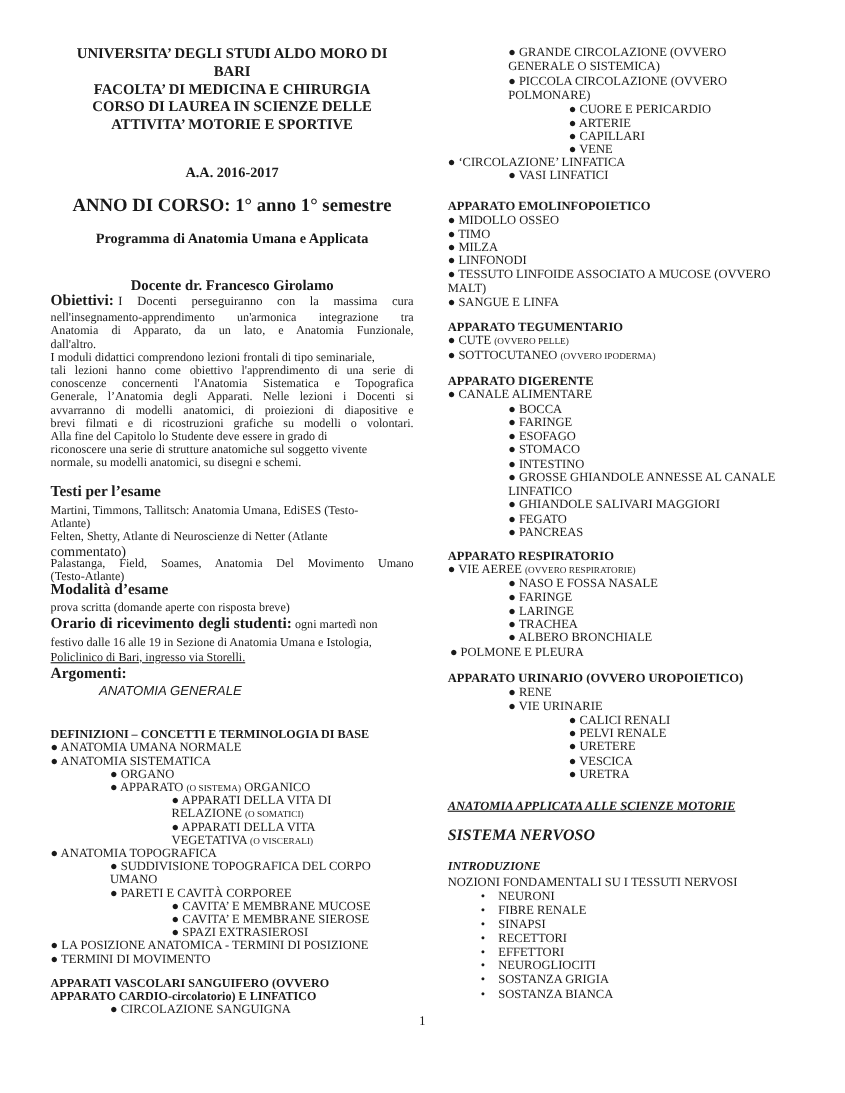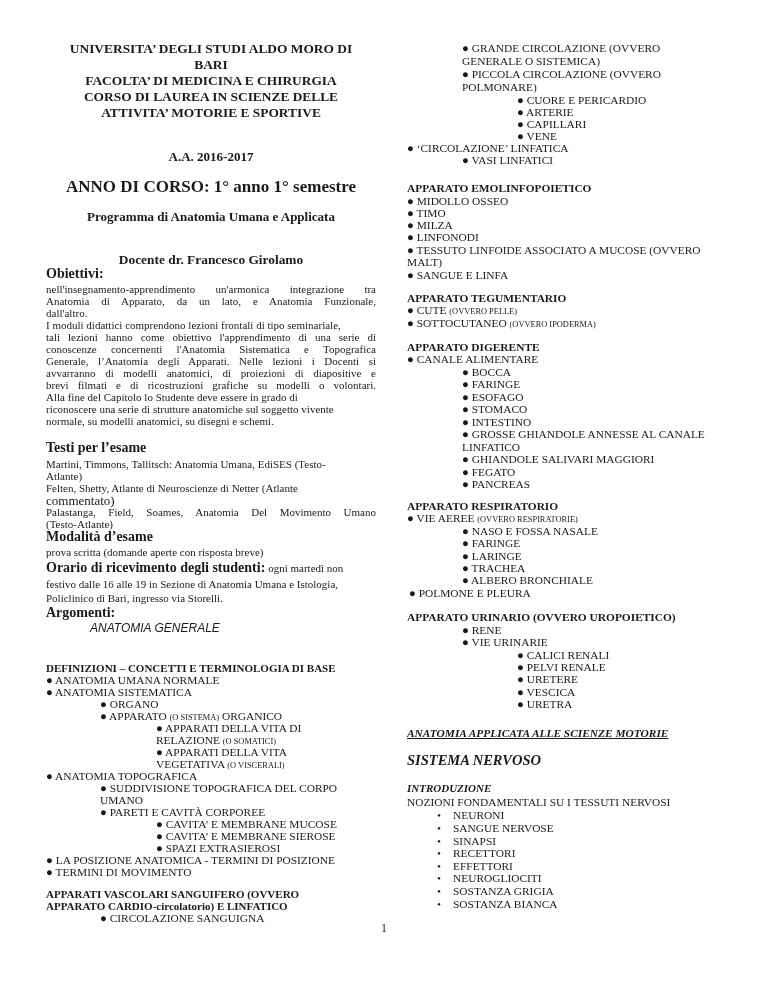--- a/index.html
+++ b/index.html
@@ -24,20 +24,21 @@
 <div class="ln ctr hdr" style="left:46px;width:330px;top:90px;">CORSO DI LAUREA IN SCIENZE DELLE</div>
 <div class="ln ctr hdr" style="left:46px;width:330px;top:106px;">ATTIVITA’ MOTORIE E SPORTIVE</div>
 
 <div class="ln ctr hdr" style="left:46px;width:330px;top:150px;font-size:13px;">A.A. 2016-2017</div>
 <div class="ln ctr hdr" style="left:46px;width:330px;top:180px;font-size:17px;">ANNO DI CORSO: 1° anno 1° semestre</div>
 <div class="ln ctr hdr" style="left:46px;width:330px;top:210px;font-size:13px;">Programma di Anatomia Umana e Applicata</div>
 <div class="ln ctr hdr" style="left:46px;width:330px;top:253px;font-size:13.4px;">Docente  dr.  Francesco Girolamo</div>
 
 <div class="ln" style="left:46px;width:330px;top:267px;display:flex;justify-content:space-between;">
   <span class="b" style="font-size:14px;margin-right:4px;">Obiettivi:</span>
+  <span class="just" style="flex:1;font-size:11.4px;line-height:15px;">I Docenti perseguiranno con la massima cura</span>
 </div>
 <div id="obj-lines">
     <div class="ln just" style="left: 46px; top: 283px; width: 330px; font-size: 11px;"><span>nell'insegnamento-apprendimento un'armonica integrazione tra</span></div>
     <div class="ln just" style="left: 46px; top: 295px; width: 330px; font-size: 11px;"><span>Anatomia di Apparato, da un lato, e Anatomia Funzionale,</span></div>
     <div class="ln" style="left: 46px; top: 307px; width: 330px; font-size: 11px;"><span>dall'altro.</span></div>
     <div class="ln" style="left: 46px; top: 319px; width: 330px; font-size: 11px;"><span>I moduli didattici comprendono lezioni frontali di tipo seminariale,</span></div>
     <div class="ln just" style="left: 46px; top: 331px; width: 330px; font-size: 11px;"><span>tali lezioni hanno come obiettivo l'apprendimento di una serie di</span></div>
     <div class="ln just" style="left: 46px; top: 343px; width: 330px; font-size: 11px;"><span>conoscenze concernenti l'Anatomia Sistematica e Topografica</span></div>
     <div class="ln just" style="left: 46px; top: 355px; width: 330px; font-size: 11px;"><span>Generale, l’Anatomia degli Apparati. Nelle lezioni i Docenti si</span></div>
     <div class="ln just" style="left: 46px; top: 367px; width: 330px; font-size: 11px;"><span>avvarranno di modelli anatomici, di proiezioni di diapositive e</span></div>
@@ -58,21 +59,21 @@
   </div>
 
 <div class="ln b" style="left:46px;top:530px;font-size:14px;">Modalità d’esame</div>
 <div class="ln" style="left:46px;top:546px;font-size:11px;">prova scritta (domande aperte con risposta breve)</div>
 
 <div class="ln" style="left:46px;top:561px;">
   <span class="b" style="font-size:14px;">Orario di ricevimento degli studenti:</span>
   <span style="font-size:11px;">ogni martedì non</span>
 </div>
 <div class="ln" style="left:46px;top:578px;font-size:11px;">festivo dalle 16 alle 19 in Sezione di Anatomia Umana e Istologia,</div>
-<div class="ln" style="left:46px;top:592px;font-size:11px;">Policlinico di Bari, ingresso via Storelli.</div>
+<div class="ln" style="left:46px;top:592px;font-size:11px;text-decoration:underline;">Policlinico di Bari, ingresso via Storelli.</div>
 
 <div class="ln b" style="left:46px;top:606px;font-size:14px;">Argomenti:</div>
 <div class="ln i sans" style="left:90px;top:622px;font-size:12px;">ANATOMIA GENERALE</div>
 
 <div id="left-outline">
     <div class="ln b" style="left: 46px; top: 662px; font-size: 11px;"><span>DEFINIZIONI – CONCETTI E TERMINOLOGIA DI BASE</span></div>
     <div class="ln" style="left: 46px; top: 674px; font-size: 11.4px;"><span>● ANATOMIA UMANA NORMALE</span></div>
     <div class="ln" style="left: 46px; top: 686px; font-size: 11.4px;"><span>● ANATOMIA SISTEMATICA</span></div>
     <div class="ln" style="left: 100px; top: 698px; font-size: 11.4px;"><span>● ORGANO</span></div>
     <div class="ln" style="left: 100px; top: 710px; font-size: 11.4px;"><span>● APPARATO </span><span class="sm">(O SISTEMA)</span><span> ORGANICO</span></div>
@@ -162,21 +163,21 @@
   </div>
 
 <div class="ln b i u" style="left:407px;top:727px;">ANATOMIA APPLICATA ALLE SCIENZE MOTORIE</div>
 <div class="ln b i" style="left:407px;top:752px;font-size:14.5px;line-height:17px;">SISTEMA NERVOSO</div>
 <div class="ln b i" style="left:407px;top:782px;font-size:11px;">INTRODUZIONE</div>
 <div class="ln" style="left:407px;top:796px;">NOZIONI FONDAMENTALI SU I TESSUTI NERVOSI</div>
 <div id="nerv-list">
     <div class="ln" style="left: 437px; top: 809px;"><span>•</span></div>
     <div class="ln" style="left: 453px; top: 809px;"><span>NEURONI</span></div>
     <div class="ln" style="left: 437px; top: 822px;"><span>•</span></div>
-    <div class="ln" style="left: 453px; top: 822px;"><span>SANGUE NERVOSE</span></div>
+    <div class="ln" style="left: 453px; top: 822px;"><span>FIBRE RENALE</span></div>
     <div class="ln" style="left: 437px; top: 835px;"><span>•</span></div>
     <div class="ln" style="left: 453px; top: 835px;"><span>SINAPSI</span></div>
     <div class="ln" style="left: 437px; top: 847px;"><span>•</span></div>
     <div class="ln" style="left: 453px; top: 847px;"><span>RECETTORI</span></div>
     <div class="ln" style="left: 437px; top: 860px;"><span>•</span></div>
     <div class="ln" style="left: 453px; top: 860px;"><span>EFFETTORI</span></div>
     <div class="ln" style="left: 437px; top: 872px;"><span>•</span></div>
     <div class="ln" style="left: 453px; top: 872px;"><span>NEUROGLIOCITI</span></div>
     <div class="ln" style="left: 437px; top: 885px;"><span>•</span></div>
     <div class="ln" style="left: 453px; top: 885px;"><span>SOSTANZA GRIGIA</span></div>

